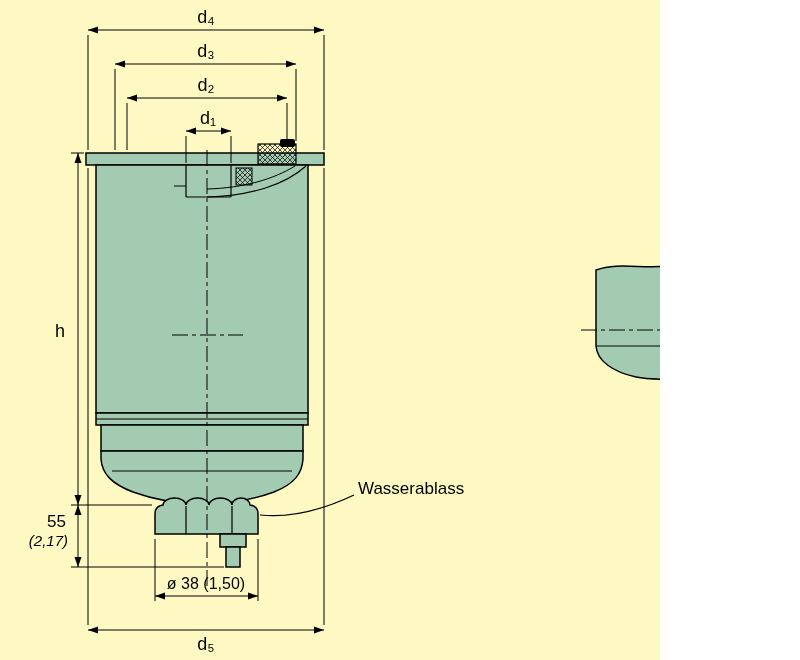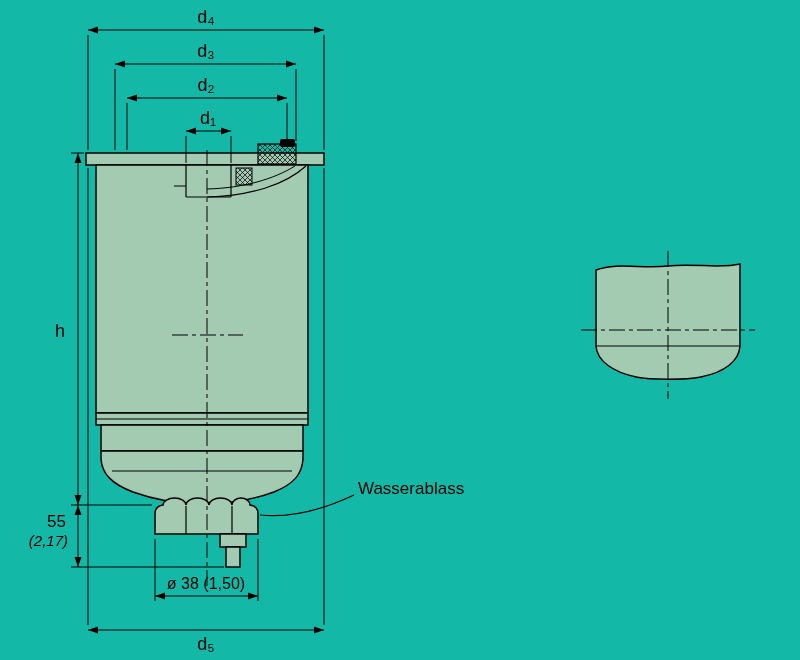--- a/index.html
+++ b/index.html
@@ -1,20 +1,20 @@
 <!DOCTYPE html>
 <html><head>
 <meta charset="utf-8">
 <style>
   html, body { margin: 0; padding: 0; background: #ffffff; }
   .canvas {
     position: relative;
-    width: 800px;
+    width: 660px;
     height: 660px;
-    background: #14b8a6;
+    background: #fef9c3;
     overflow: hidden;
   }
   svg { display: block; }
   svg text {
     fill: #000;
     stroke: none;
     font-family: "Liberation Sans", "DejaVu Sans", sans-serif;
   }
   .dim-label { font-size: 18px; }
   .dim-label-small { font-size: 17px; }

